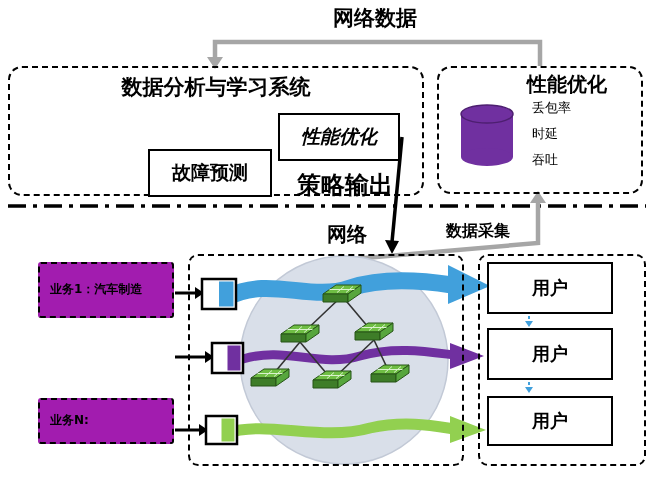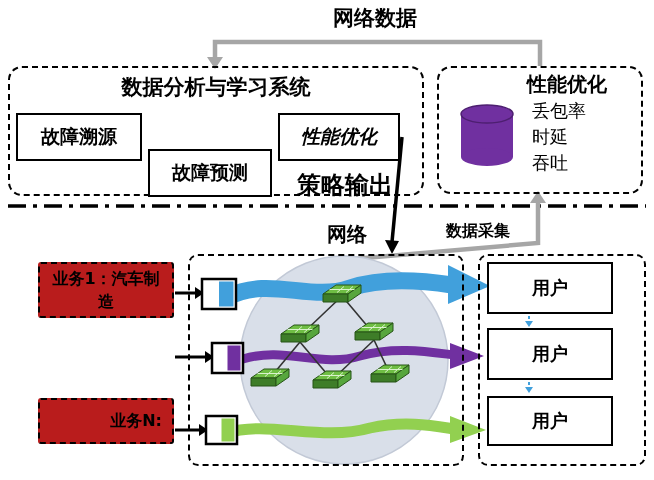--- a/index.html
+++ b/index.html
@@ -4,29 +4,29 @@
 <style>
   html,body{margin:0;padding:0;background:#fff;}
   .canvas{
     position:relative;width:654px;height:480px;background:#ffffff;overflow:hidden;
     font-family:"DejaVu Sans","Liberation Sans",sans-serif;color:#000;
   }
   svg.layer{position:absolute;left:0;top:0;width:654px;height:480px;}
   .abs{position:absolute;box-sizing:border-box;}
   .dashed-box{border:2.5px dashed #000;border-radius:14px;background:transparent;}
   .dashed-box-sm{border:2.5px dashed #000;border-radius:6px;background:transparent;}
-  .service-box{border:2.5px dashed #000;border-radius:3px;background:#b91c1c;
-    display:flex;align-items:center;justify-content:flex-end;text-align:center;
-    font-weight:bold;font-size:16px;line-height:1.45;padding:0 10px;}
+  .service-box{border:2.5px dashed #000;border-radius:3px;background:#a21caf;
+    display:flex;align-items:center;justify-content:flex-start;text-align:center;
+    font-weight:bold;font-size:12px;line-height:1.45;padding:0 10px;}
   .solid-box{border:2.5px solid #000;background:#fff;
     display:flex;align-items:center;justify-content:center;text-align:center;font-weight:bold;}
   .module-box{font-size:19px;}
   .user-box{font-size:18px;}
   .lbl{position:absolute;font-weight:bold;text-align:center;box-sizing:border-box;}
-  .metric{position:absolute;font-weight:normal;font-size:18px;}
+  .metric{position:absolute;font-weight:normal;font-size:13px;}
   .italic{font-style:italic;}
 </style>
 </head>
 <body>
 
 <div class="canvas">
 
   <svg class="layer" viewBox="0 0 654 480">
     <defs>
       <g id="switch">
@@ -102,23 +102,20 @@
       <polygon points="525,321 533,321 529,327" fill="#41A0DC"></polygon>
     </g>
     <g>
       <line x1="529" y1="382" x2="529" y2="388" stroke-width="2" stroke-dasharray="3 2" stroke="#41A0DC"></line>
       <polygon points="525,387 533,387 529,393" fill="#41A0DC"></polygon>
     </g>
   </svg>
 
   <div class="abs dashed-box" style="left:8px;top:66px;width:416px;height:130px;"></div>
 
-  <div class="abs solid-box module-box" style="left:16px;top:113px;width:126px;height:48px;">
-    <span>故障溯源</span>
-  </div>
   <div class="abs solid-box module-box" style="left:148px;top:113px;width:124px;height:48px;margin-top:36px;">
     <span>故障预测</span>
   </div>
   <div class="abs solid-box module-box italic" style="left:278px;top:113px;width:122px;height:48px;">
     <span>性能优化</span>
   </div>
 
   <div class="abs dashed-box" style="left:437px;top:66px;width:206px;height:128px;"></div>
 
   <div class="abs dashed-box-sm" style="left:188px;top:254px;width:276px;height:212px;border-radius:10px;"></div>

